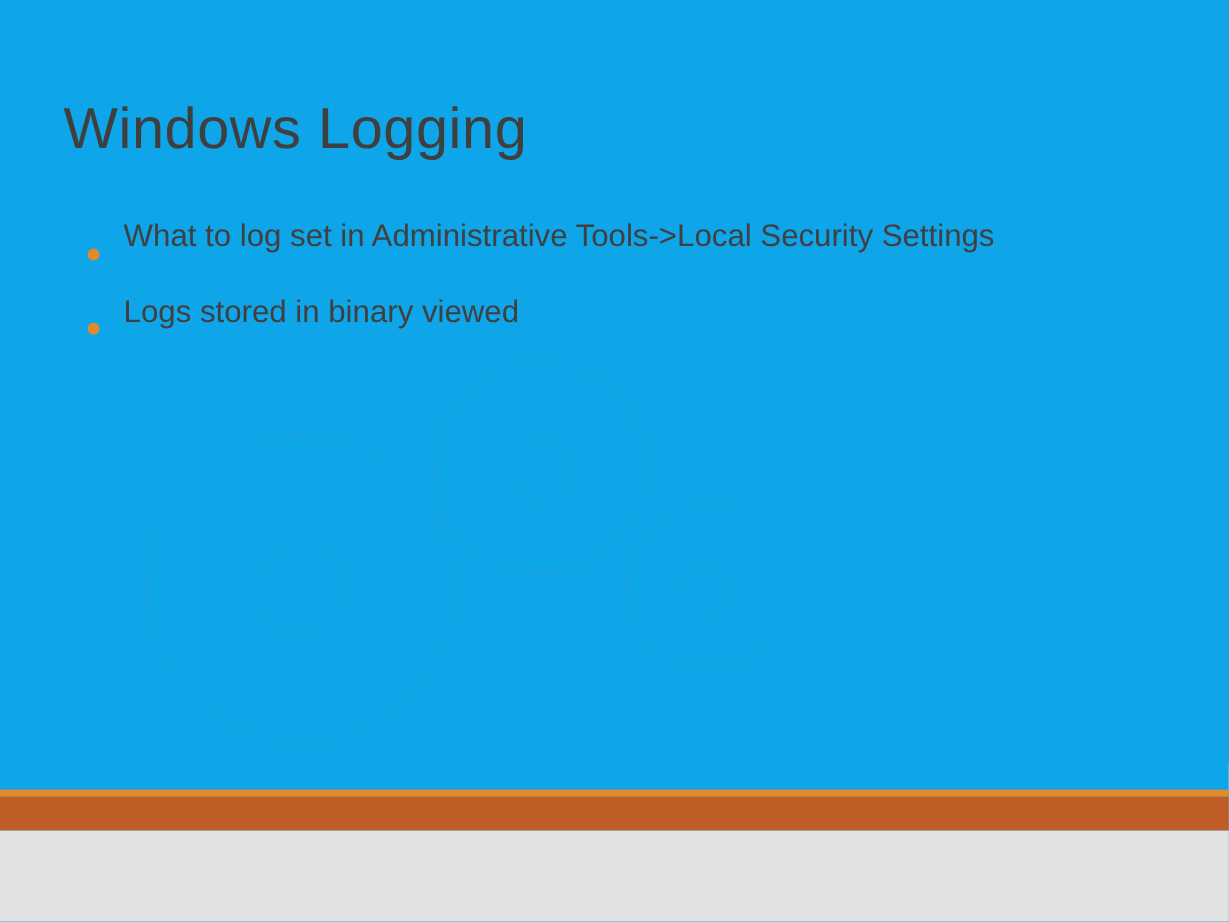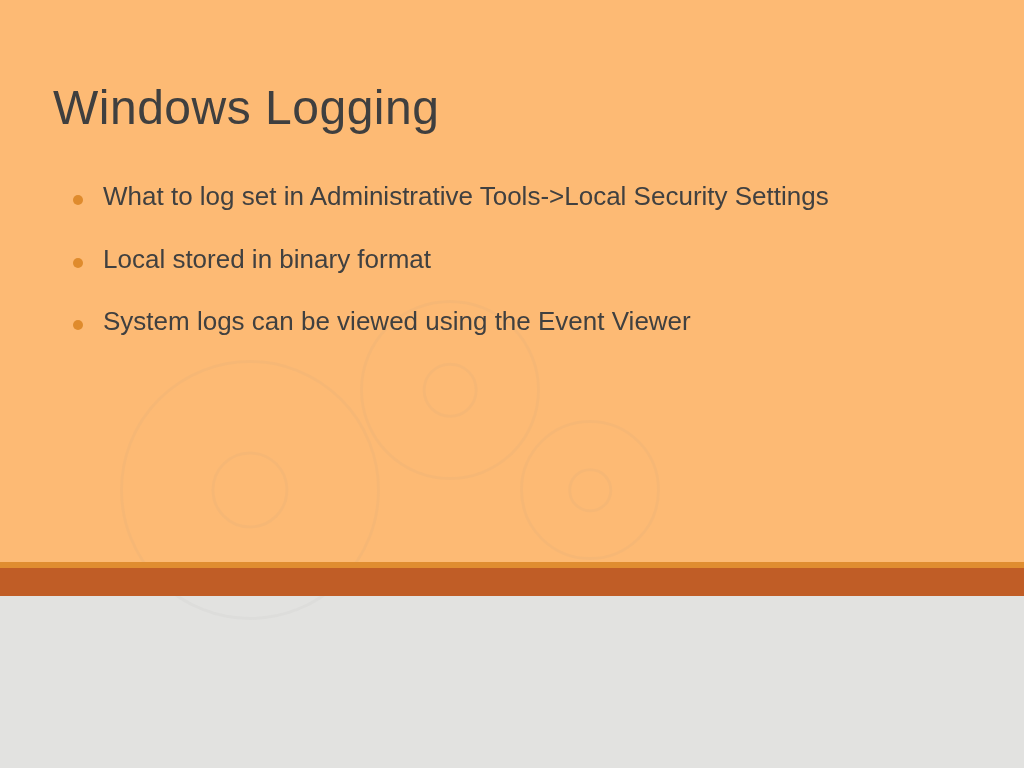--- a/index.html
+++ b/index.html
@@ -4,23 +4,23 @@
   <style>
     * { margin: 0; padding: 0; box-sizing: border-box; }
     html, body { width: 1024px; height: 768px; overflow: hidden; }
     body {
       font-family: "Segoe UI Light", "Segoe UI", -apple-system, Helvetica, Arial, sans-serif;
       background: #e2e2e0;
       position: relative;
     }
     .slide {
       width: 1024px;
-      height: 596px;
+      height: 692px;
       position: relative;
-      background: #fdba74;
+      background: #0ea5e9;
     }
     
     .watermark {
       position: absolute;
       inset: 0;
       pointer-events: none;
       opacity: 0.05;
     }
     .gear {
       position: absolute;
@@ -49,21 +49,21 @@
       letter-spacing: 0.5px;
     }
     .body {
       position: absolute;
       left: 73px;
       top: 180px;
       right: 60px;
     }
     .bullet-row {
       display: flex;
-      align-items: center;
+      align-items: flex-end;
       gap: 20px;
       margin-bottom: 30px;
     }
     .bullet-dot {
       flex: 0 0 auto;
       width: 10px;
       height: 10px;
       border-radius: 50%;
       background: #df8b2d;
       position: relative;
@@ -107,25 +107,21 @@
 
   <h1 class="title">Windows Logging</h1>
 
   <div class="body">
     <div class="bullet-row">
       <span class="bullet-dot"></span>
       <span class="bullet-text">What to log set in Administrative Tools-&gt;Local Security Settings</span>
     </div>
     <div class="bullet-row">
       <span class="bullet-dot"></span>
-      <span class="bullet-text">Local stored in binary format</span>
-    </div>
-    <div class="bullet-row">
-      <span class="bullet-dot"></span>
-      <span class="bullet-text">System logs can be viewed using the Event Viewer</span>
+      <span class="bullet-text">Logs stored in binary viewed</span>
     </div>
   </div>
 
   <div class="footer-bar">
     <div class="footer-band-top"></div>
     <div class="footer-band-bottom"></div>
   </div>
 
 </div>
 

